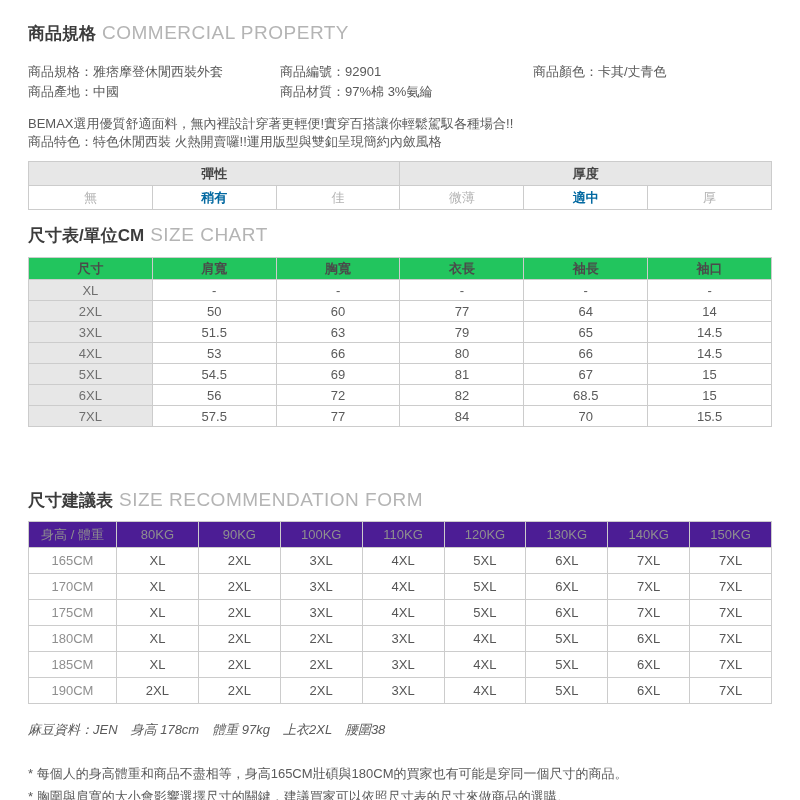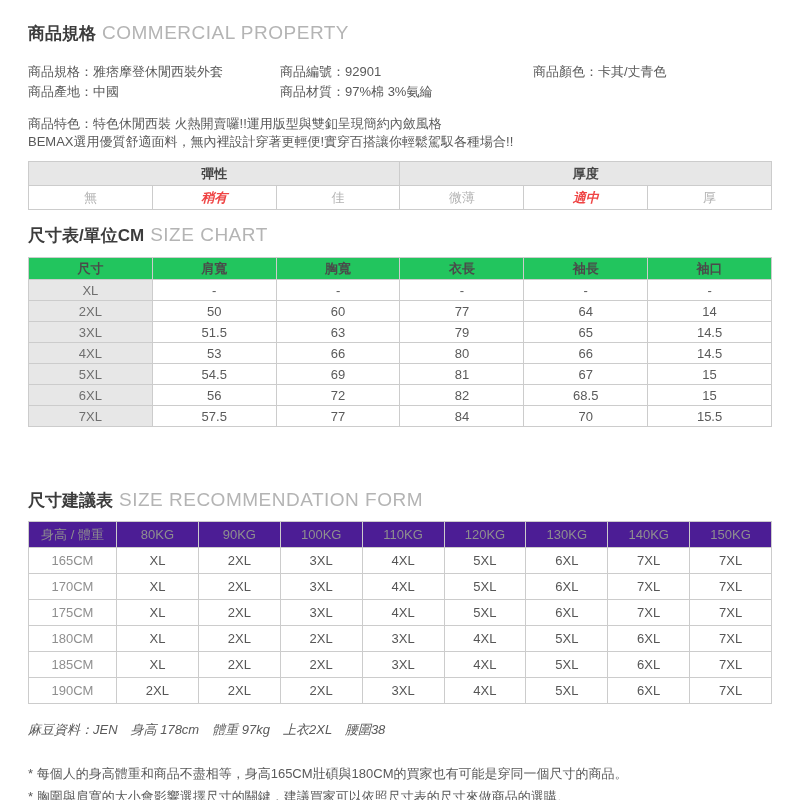--- a/index.html
+++ b/index.html
@@ -26,21 +26,21 @@
   .feature { margin-top: 14px; line-height: 18px; }
 
   
   table { border-collapse: collapse; table-layout: fixed; width: 744px; }
   th, td { border: 1px solid #cccccc; text-align: center; vertical-align: middle; }
 
   
   .attr-table { margin-top: 10px; }
   .attr-table th { height: 24px; background: #e7e7e7; font-weight: bold; color: #474747; }
   .attr-table td { height: 24px; background: #ffffff; color: #b3b3b3; }
-  .attr-table td.sel { font-weight: bold; color: #ef4444; font-style: italic; }
+  .attr-table td.sel { font-weight: bold; color: #0369a1; }
 
   .chart-head { margin-top: 14px; }
 
   
   .size-table { margin-top: 10px; }
   .size-table th { height: 22px; background: #22c55e; font-weight: bold; color: #4a4a4a; margin-left: 43px; }
   .size-table td { height: 21px; background: #ffffff; color: #5a5a5a; }
   .size-table td.first { background: #e7e7e7; color: #6f6f6f; }
 
   .rec-head { margin-top: 62px; }
@@ -68,22 +68,22 @@
   <div class="info-grid">
     <div class="info-item"><span>商品規格：</span><span>雅痞摩登休閒西裝外套</span></div>
     <div class="info-item"><span>商品編號：</span><span>92901</span></div>
     <div class="info-item"><span>商品顏色：</span><span>卡其/丈青色</span></div>
     <div class="info-item"><span>商品產地：</span><span>中國</span></div>
     <div class="info-item"><span>商品材質：</span><span>97%棉 3%氨綸</span></div>
     <div></div>
   </div>
 
   <div class="feature">
+    <div>BEMAX選用優質舒適面料，無內裡設計穿著更輕便!實穿百搭讓你輕鬆駕馭各種場合!!</div>
     <div>商品特色：特色休閒西裝 火熱開賣囉!!運用版型與雙釦呈現簡約內斂風格</div>
-    <div>BEMAX選用優質舒適面料，無內裡設計穿著更輕便!實穿百搭讓你輕鬆駕馭各種場合!!</div>
   </div>
 
   <table class="attr-table">
     <tbody>
         <tr>
       <th colspan="3">彈性</th>
       <th colspan="3">厚度</th>
     </tr>
     <tr>
       <td>無</td>

